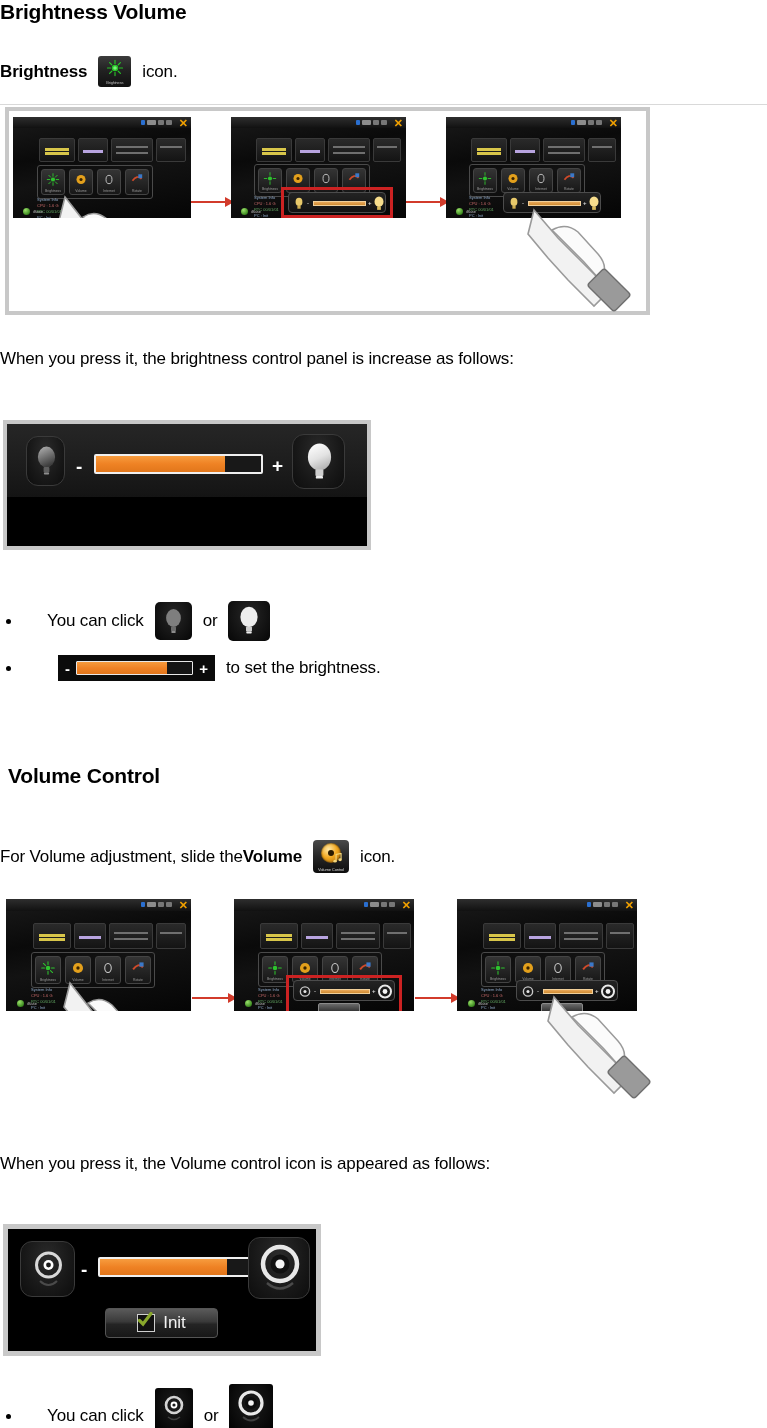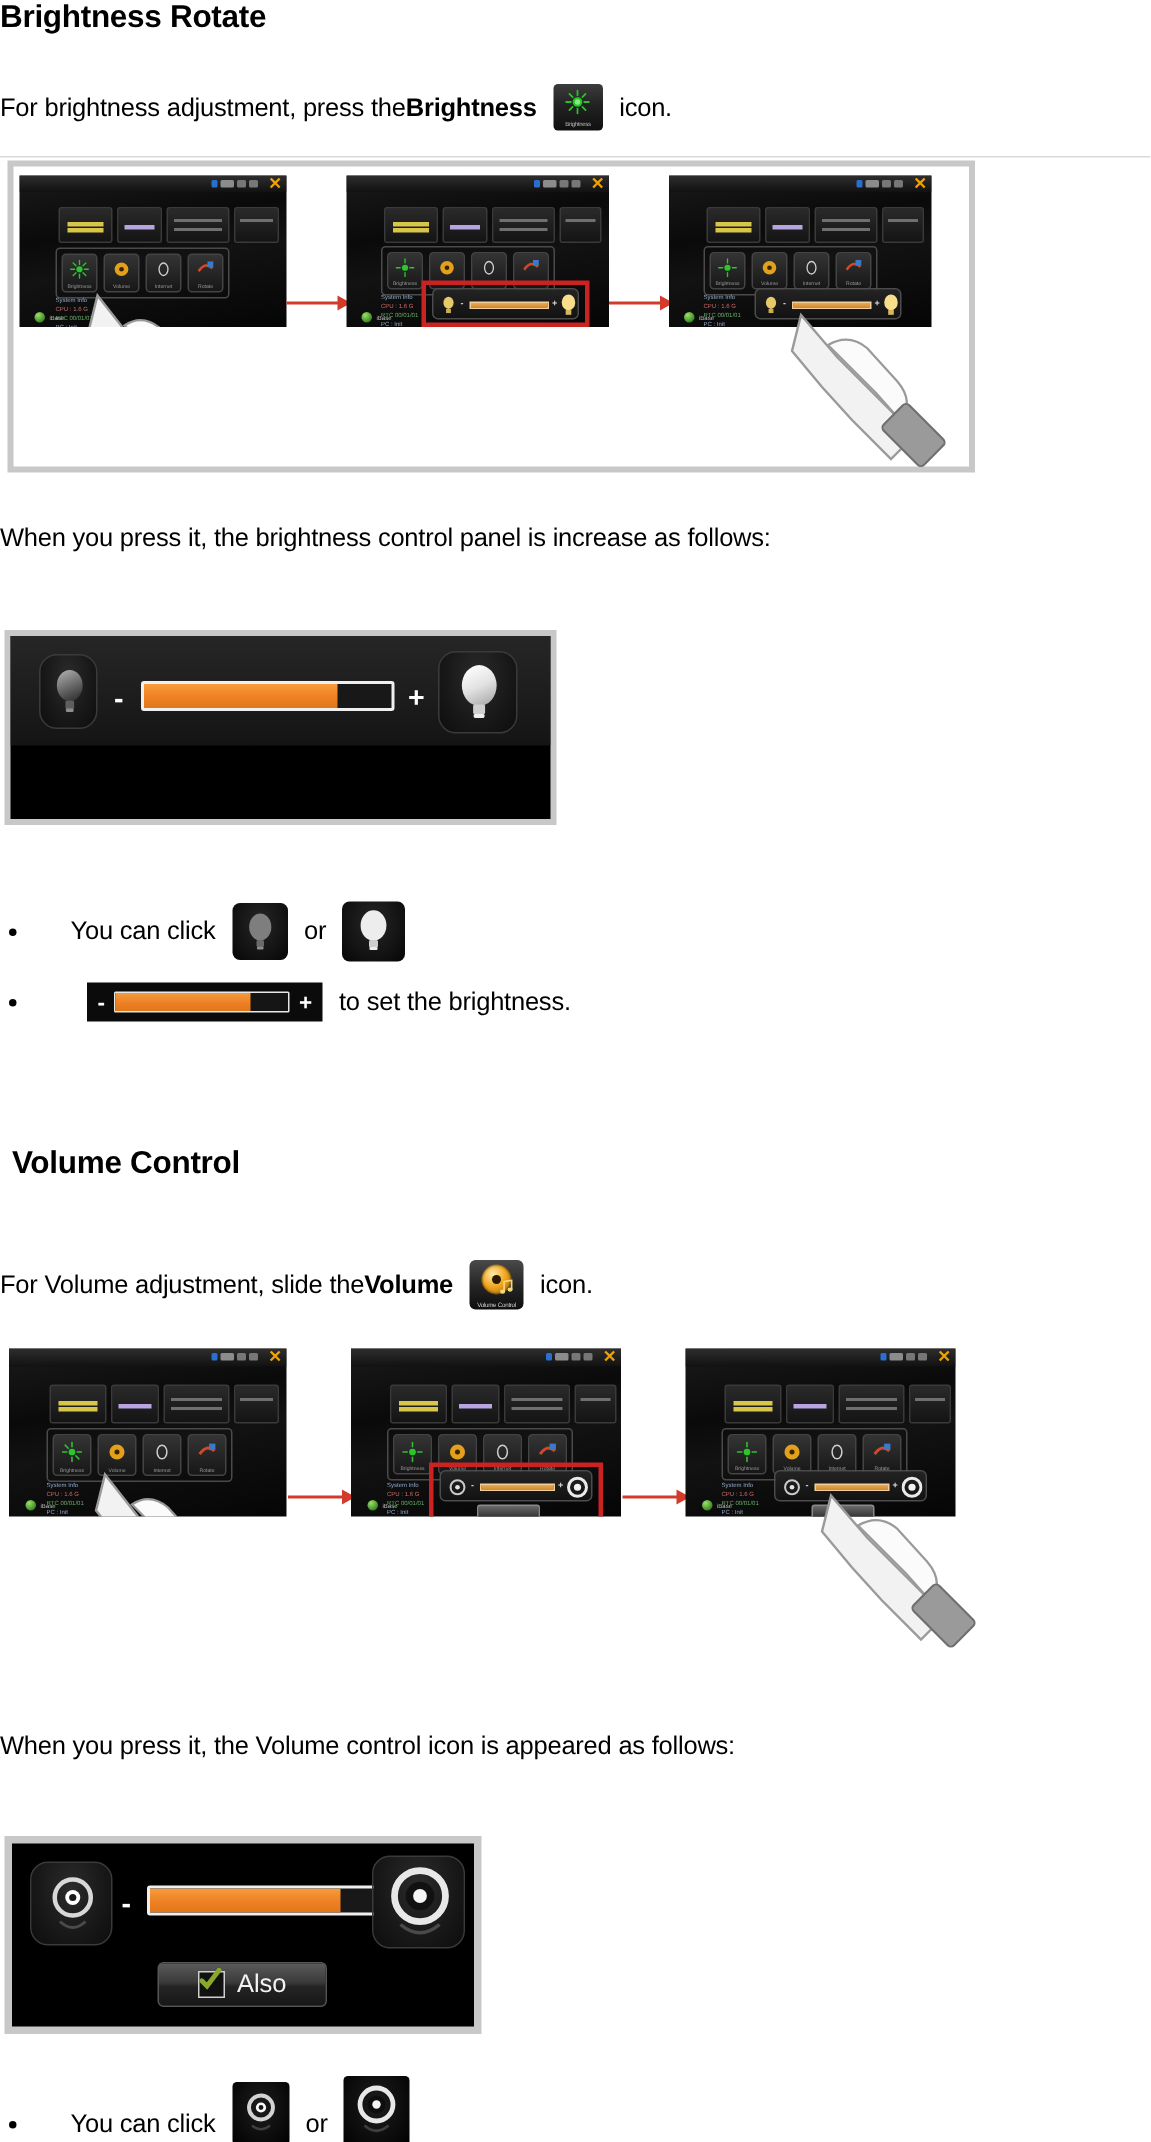--- a/index.html
+++ b/index.html
@@ -356,24 +356,23 @@
   
   .divider {
     position:absolute;
     height:1px;
     background:#d9d9d9;
   }
 </style>
 </head>
 <body>
 
-<div class="h1" style="left:0px; top:1px;">Brightness Rotate</div>
+<div class="h1" style="left:0px; top:1px;">Brightness Volume</div>
 
 <div class="para" style="left:0px; top:56px; display:flex; align-items:center;">
-  <span>For brightness adjustment, press the </span>
   <b>Brightness</b>
   <span class="gap-md"></span>
   <span class="icon-box ic-brightness">
     <svg class="sun" viewBox="0 0 20 20">
       <circle cx="10" cy="10" r="3.6" fill="#27c427"></circle>
       <circle cx="10" cy="10" r="2" fill="#7bf07b"></circle>
       <g stroke="#27c427" stroke-width="1.3" stroke-linecap="round">
         <line x1="10" y1="1.6" x2="10" y2="5"></line>
         <line x1="10" y1="15" x2="10" y2="18.4"></line>
         <line x1="1.6" y1="10" x2="5" y2="10"></line>
@@ -1055,21 +1054,21 @@
         <path d="M18 45 Q31 56 44 45" fill="none" stroke="#4a4a4a" stroke-width="2.4"></path>
       </svg>
     </div>
 
     <div class="mute-btn" style="left:97px; top:79px; width:113px; height:30px;">
       <span class="mute-check">
         <svg width="16" height="16" viewBox="0 0 16 16" style="position:absolute;left:-1px;top:-3px;">
           <path d="M2.5 8.5 L6 12 L14 1.5" fill="none" stroke="#89a82c" stroke-width="3.2" stroke-linecap="round"></path>
         </svg>
       </span>
-      <span>Also</span>
+      <span>Init</span>
     </div>
   </div>
 </div>
 
 <div class="bullet-row" style="left:6px; top:1400px;">
   <span class="bullet-dot"></span>
   <span>You can click</span>
   <span class="gap-md"></span>
   <span class="icon-box ic-spk-tile" style="margin-top:-14px;">
     <svg width="38" height="42" viewBox="0 0 38 42">

